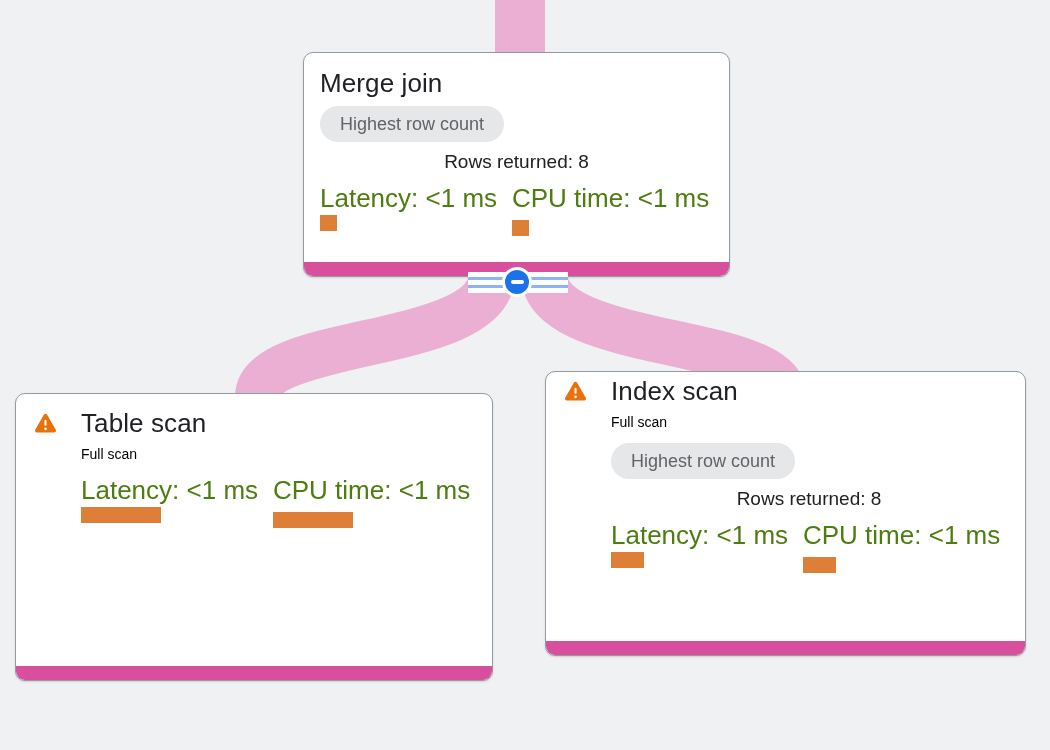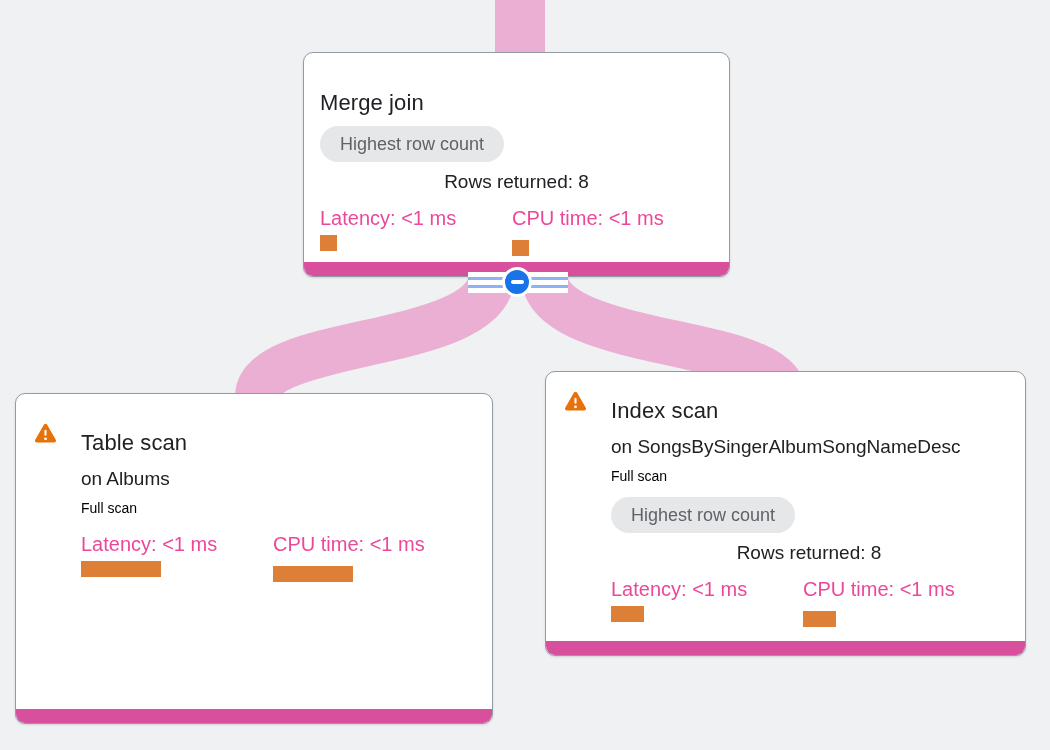--- a/index.html
+++ b/index.html
@@ -8,41 +8,41 @@
     background:#f0f1f3;font-family:"Liberation Sans",sans-serif;
     -webkit-font-smoothing:antialiased;
   }
   #edge-layer{position:absolute;left:0;top:0;z-index:0;}
   .card{
     position:absolute;background:#ffffff;border:1px solid #959ba2;
     border-radius:10px;box-sizing:border-box;overflow:hidden;z-index:2;
     box-shadow:0 1px 2px rgba(60,64,67,.18);
   }
   #card-merge{left:303px;top:52px;width:427px;height:225px;padding:16px 16px;}
-  #card-table{left:15px;top:393px;width:478px;height:331px;padding:15px 18px;}
+  #card-table{left:15px;top:393px;width:478px;height:288px;padding:15px 18px;}
   #card-index{left:545px;top:371px;width:481px;height:285px;padding:5px 18px;}
   .node-accent-bar{
     position:absolute;left:0;right:0;bottom:0;height:14px;background:#d8509d;
   }
   .header-row{display:flex;align-items:center;}
   .warn-wrap{width:23px;height:21px;margin-right:24px;flex:none;display:block;}
-  .card-title{font-size:22px;font-weight:500;color:#202124;line-height:28px;letter-spacing:.1px;margin-top:20px;}
+  .card-title{font-size:26px;font-weight:500;color:#202124;line-height:28px;letter-spacing:.1px;}
   .indent{margin-left:47px;}
   .on-line{font-size:19px;color:#202124;margin-top:10px;line-height:24px;}
   .scan-type{font-size:14px;color:#000000;margin-top:5px;line-height:24px;}
   .badges{margin-top:9px;text-align:right;}
   .badge{
     display:block;width:fit-content;background:#e6e7e9;color:#5f6368;
     font-size:18px;line-height:20px;padding:8px 20px;border-radius:19px;
     margin-bottom:7px;white-space:nowrap;
   }
   .rows-line{font-size:19px;color:#202124;margin-top:8px;line-height:24px;text-align:center;}
   .metrics{display:flex;margin-top:12px;}
   .metric-col{width:192px;flex:none;}
-  .metric-label{font-size:20px;color:#ec4899;line-height:24px;white-space:nowrap;}
+  .metric-label{font-size:26px;color:#4d7c0f;line-height:24px;white-space:nowrap;}
   .metric-bar{height:16px;background:#de7f38;margin-top:5px;}
   .metric-bar.cpu{margin-top:10px;}
   
   #edge-stripes{
     position:absolute;left:468px;top:272px;width:100px;height:21px;
     background:#ffffff;z-index:3;
   }
   .stripe-line{position:absolute;left:0;right:0;height:3px;background:#8fb2f3;}
   .stripe-line.l1{top:5px;}
   .stripe-line.l2{top:13px;}
@@ -93,21 +93,20 @@
       <span class="warn-wrap">
         <svg viewBox="0 0 24 22" width="23" height="21">
           <path d="M10.27 1.9 L1.25 17.5 a2 2 0 0 0 1.73 3 h18.04 a2 2 0 0 0 1.73 -3 L13.73 1.9 a2 2 0 0 0 -3.46 0 Z" fill="#e8710a"></path>
           <rect x="10.9" y="7.2" width="2.2" height="6.2" rx="1.1" fill="#ffffff"></rect>
           <circle cx="12" cy="16.6" r="1.5" fill="#ffffff"></circle>
         </svg>
       </span>
       <div class="card-title">Table scan</div>
     </div>
     <div class="indent">
-      <div class="on-line">on Albums</div>
       <div class="scan-type">Full scan</div>
       <div class="badges">
       </div>
       <div class="metrics">
         <div class="metric-col">
           <div class="metric-label"><span>Latency:</span> <span>&lt;1 ms</span></div>
           <div class="metric-bar" style="width: 80px;"></div>
         </div>
         <div class="metric-col">
           <div class="metric-label"><span>CPU time:</span> <span>&lt;1 ms</span></div>
@@ -123,21 +122,20 @@
       <span class="warn-wrap">
         <svg viewBox="0 0 24 22" width="23" height="21">
           <path d="M10.27 1.9 L1.25 17.5 a2 2 0 0 0 1.73 3 h18.04 a2 2 0 0 0 1.73 -3 L13.73 1.9 a2 2 0 0 0 -3.46 0 Z" fill="#e8710a"></path>
           <rect x="10.9" y="7.2" width="2.2" height="6.2" rx="1.1" fill="#ffffff"></rect>
           <circle cx="12" cy="16.6" r="1.5" fill="#ffffff"></circle>
         </svg>
       </span>
       <div class="card-title">Index scan</div>
     </div>
     <div class="indent">
-      <div class="on-line">on SongsBySingerAlbumSongNameDesc</div>
       <div class="scan-type">Full scan</div>
       <div class="badges">
         <span class="badge">Highest row count</span>
       </div>
       <div class="rows-line"><span>Rows returned:</span> <span>8</span></div>
       <div class="metrics">
         <div class="metric-col">
           <div class="metric-label"><span>Latency:</span> <span>&lt;1 ms</span></div>
           <div class="metric-bar" style="width: 33px;"></div>
         </div>

